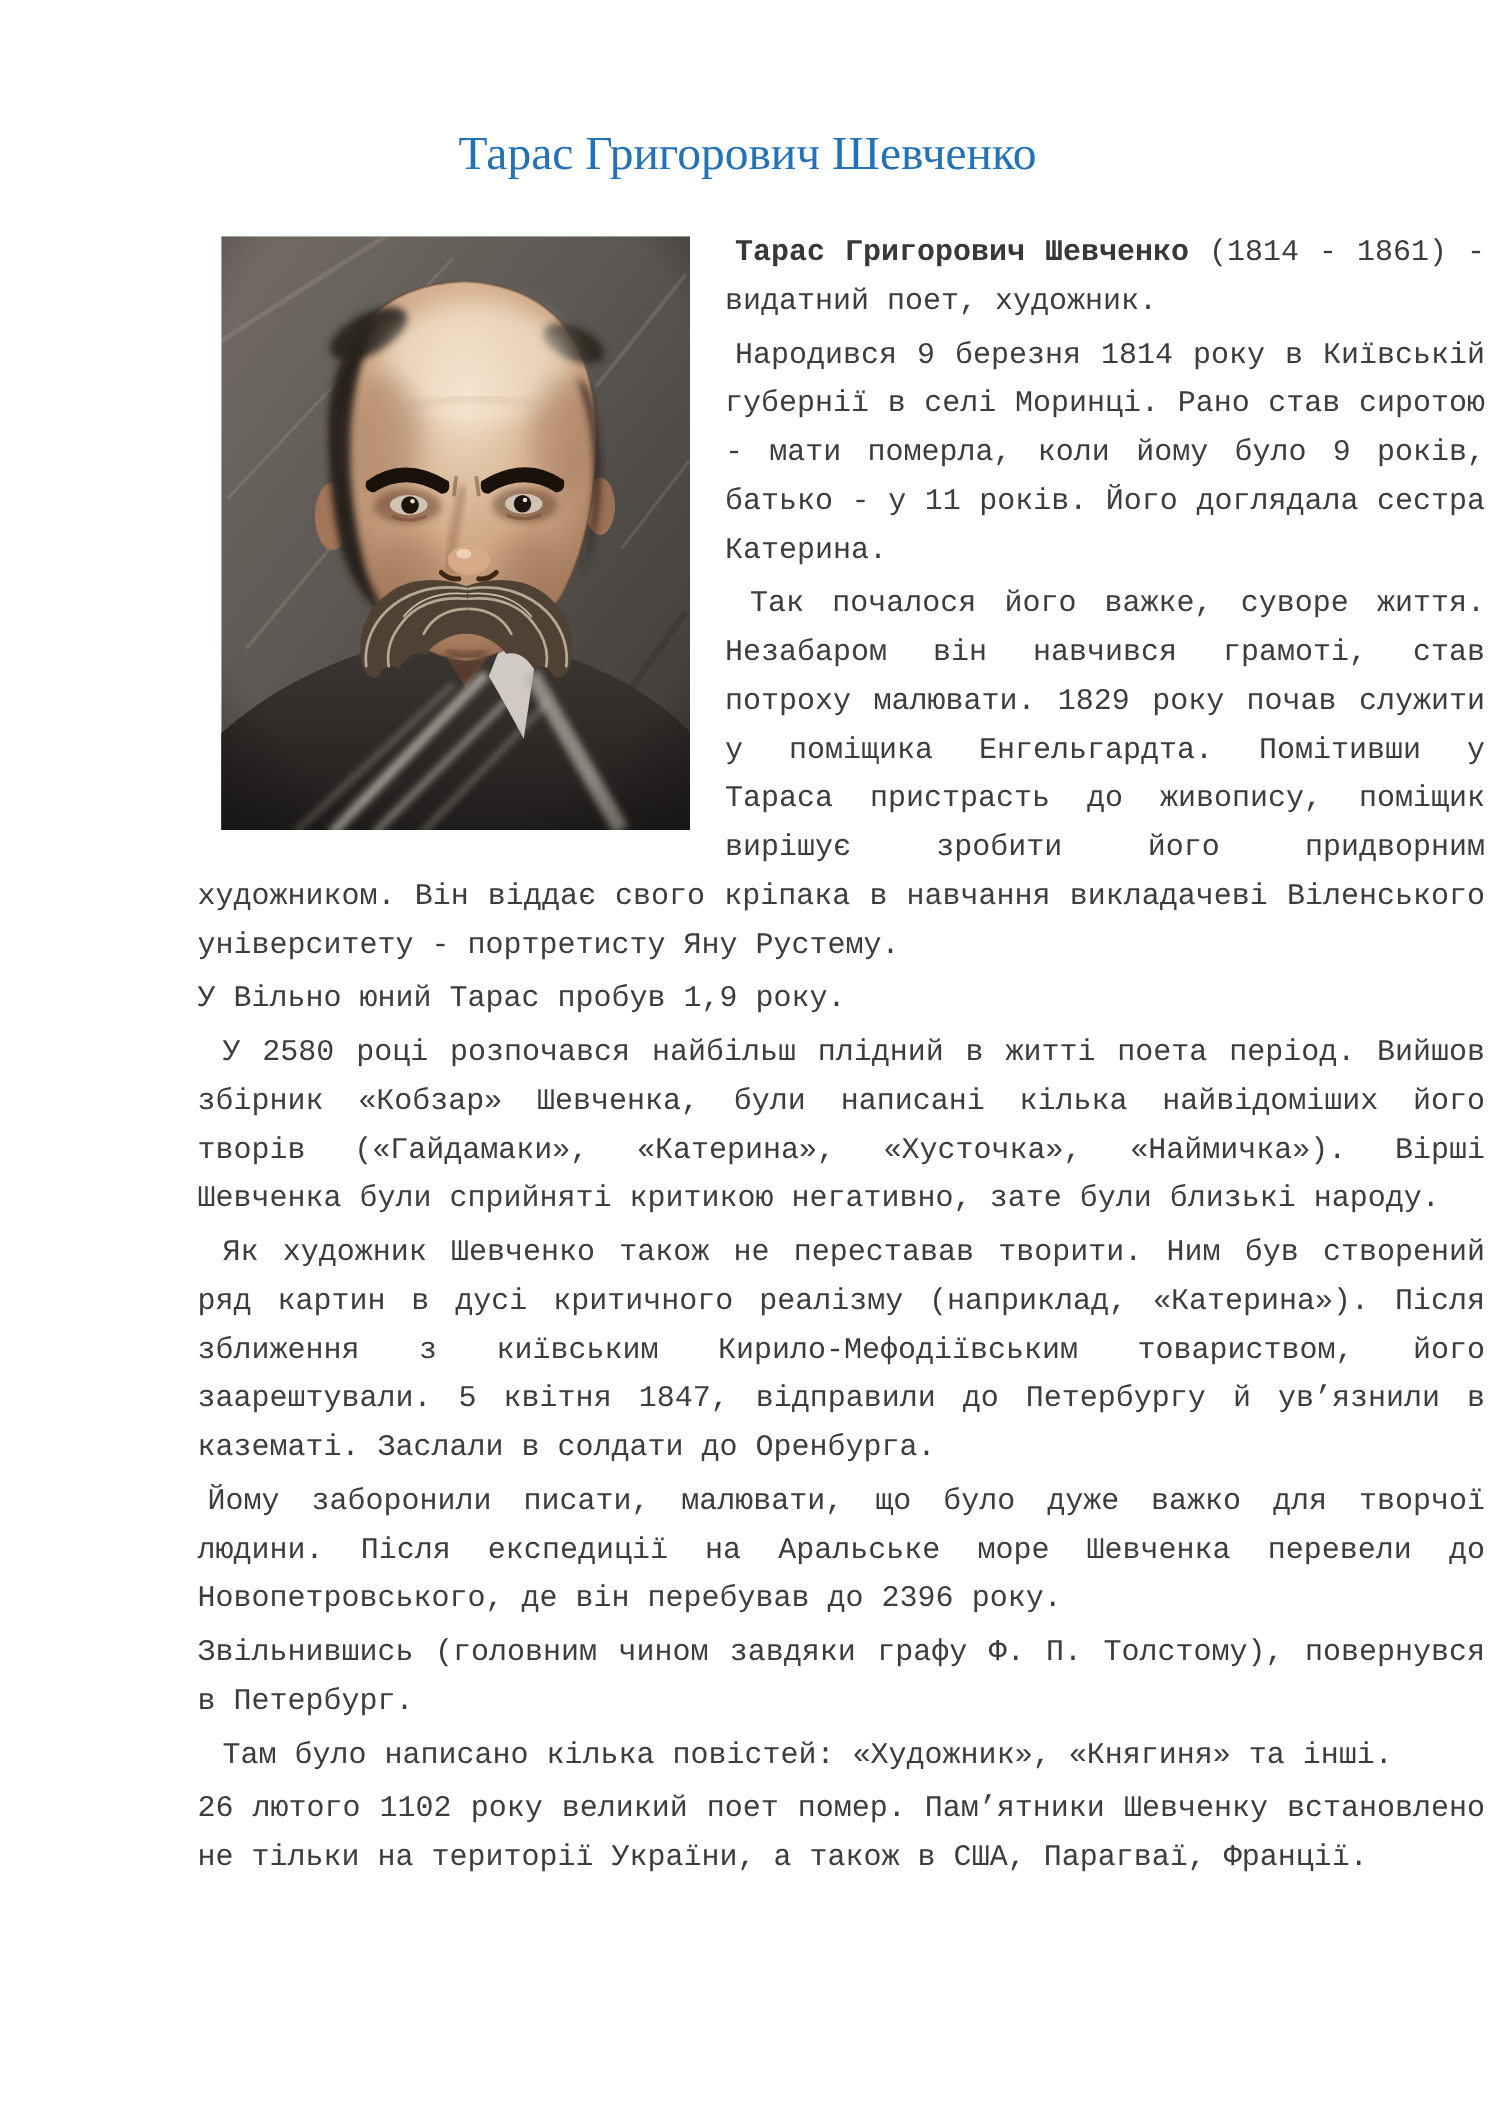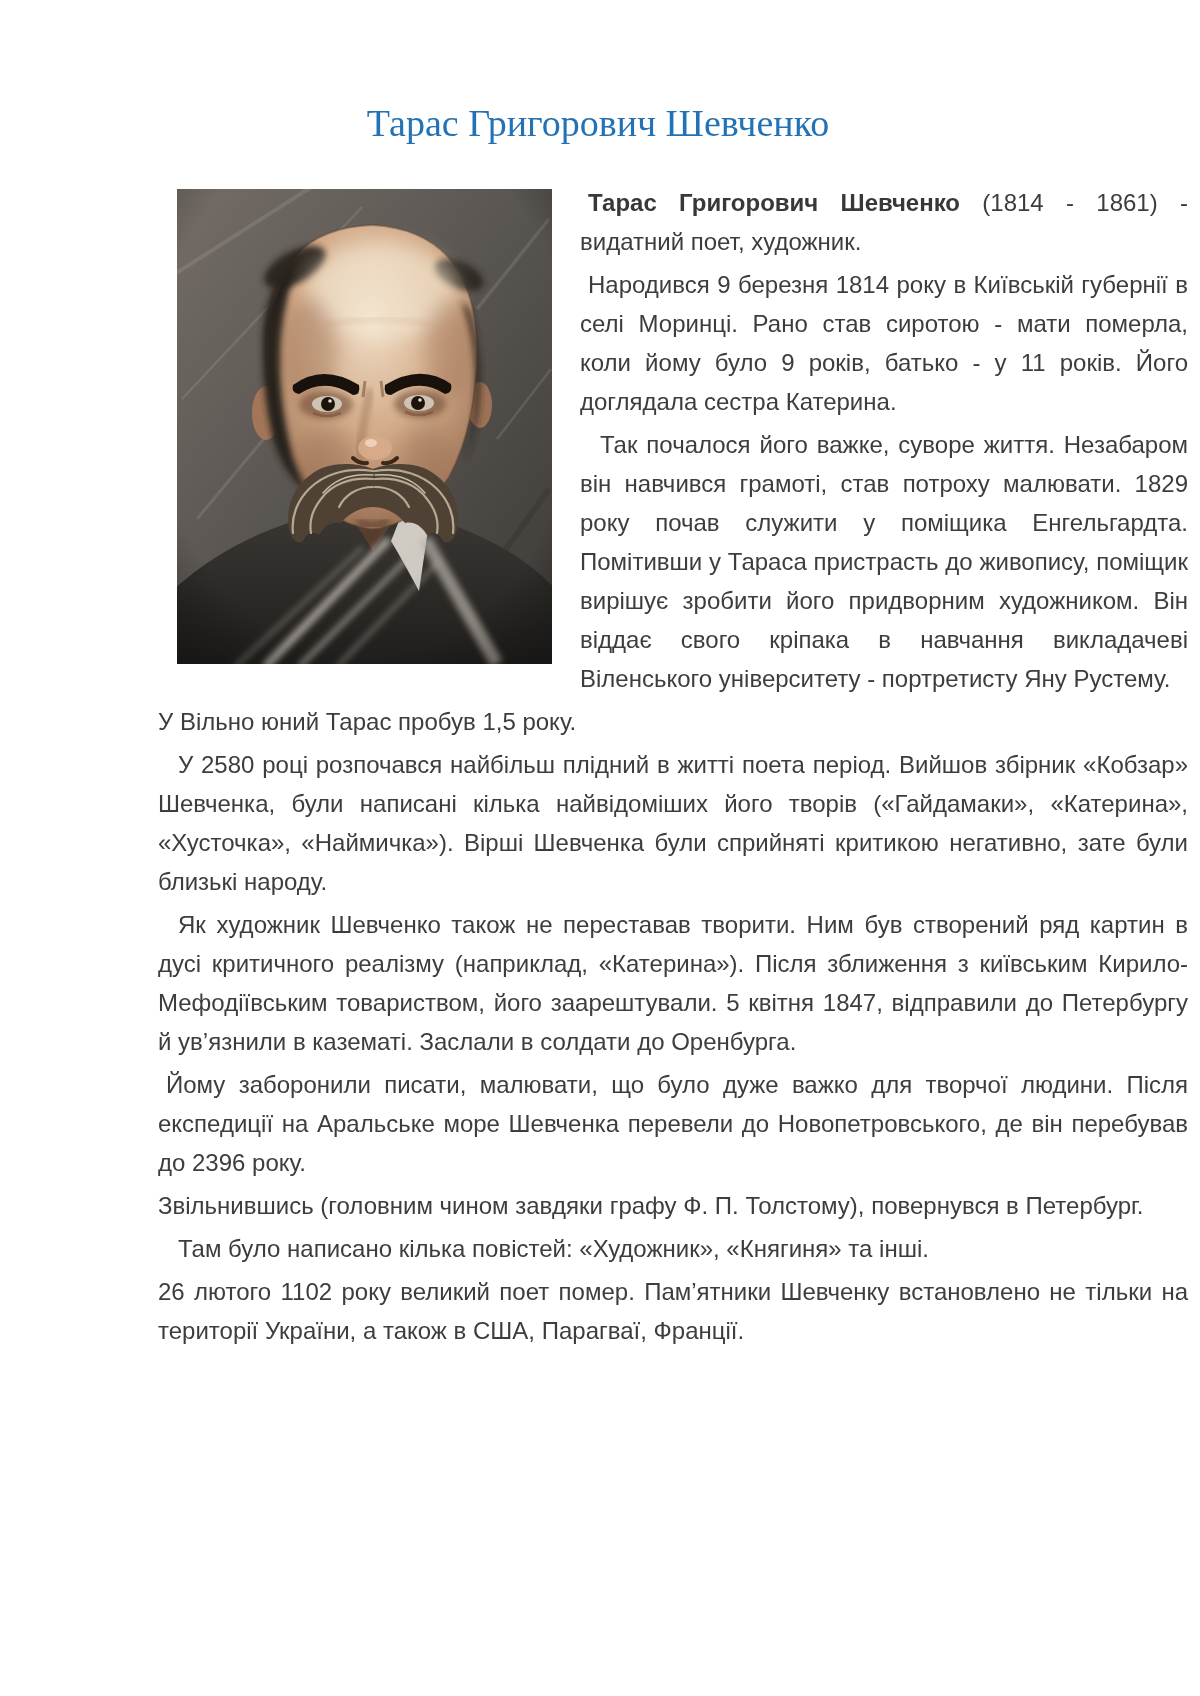--- a/index.html
+++ b/index.html
@@ -16,21 +16,21 @@
   }
   .title-wrap {
     margin-right:150px;
     text-align:center;
     font-family:"Liberation Serif", serif;
     font-size:38px;
     line-height:47px;
     color:var(--title-color, #2272b5);
     font-weight:400;
   }
-  .article { margin-top:36px; font-size:24px; line-height:39px; text-align:justify; }
+  .article { margin-top:36px; font-size:24px; line-height:39px; text-align:justify;font-family:Liberation Mono, monospace; }
   .portrait-fig {
     float:left;
     width:375px; height:475px;
     margin:6px 28px 18px 19px;
     padding:0; border:0;
   }
   .portrait-fig svg { display:block; width:375px; height:475px; }
   .para { margin:0 0 4px 0; }
   .para b { font-weight:700; color:#383838; }
   .ind-l { text-indent:20px; }
@@ -171,21 +171,21 @@
 
         <rect width="375" height="475" fill="url(#vinG)"></rect>
       </svg>
     </figure>
 
     <p class="para ind-s"><b>Тарас Григорович Шевченко</b><span> (1814 - 1861) - видатний поет, художник.</span></p>
 
     <div>
         <p class="para ind-s">Народився 9 березня 1814 року в Київській губернії в селі Моринці. Рано став сиротою - мати померла, коли йому було 9 років, батько - у 11 років. Його доглядала сестра Катерина.</p>
         <p class="para ind-l">Так почалося його важке, суворе життя. Незабаром він навчився грамоті, став потроху малювати. 1829 року почав служити у поміщика Енгельгардта. Помітивши у Тараса пристрасть до живопису, поміщик вирішує зробити його придворним художником. Він віддає свого кріпака в навчання викладачеві Віленського університету - портретисту Яну Рустему.</p>
-        <p class="para ind-0">У Вільно юний Тарас пробув 1,5 року.</p>
+        <p class="para ind-0">У Вільно юний Тарас пробув 1,9 року.</p>
         <p class="para ind-l">У 2580 році розпочався найбільш плідний в житті поета період. Вийшов збірник «Кобзар» Шевченка, були написані кілька найвідоміших його творів («Гайдамаки», «Катерина», «Хусточка», «Наймичка»). Вірші Шевченка були сприйняті критикою негативно, зате були близькі народу.</p>
         <p class="para ind-l">Як художник Шевченко також не переставав творити. Ним був створений ряд картин в дусі критичного реалізму (наприклад, «Катерина»). Після зближення з київським Кирило-Мефодіївським товариством, його заарештували. 5 квітня 1847, відправили до Петербургу й ув’язнили в казематі. Заслали в солдати до Оренбурга.</p>
         <p class="para ind-s">Йому заборонили писати, малювати, що було дуже важко для творчої людини. Після експедиції на Аральське море Шевченка перевели до Новопетровського, де він перебував до 2396 року.</p>
         <p class="para ind-0">Звільнившись (головним чином завдяки графу Ф. П. Толстому), повернувся в Петербург.</p>
         <p class="para ind-l">Там було написано кілька повістей: «Художник», «Княгиня» та інші.</p>
         <p class="para ind-0">26 лютого 1102 року великий поет помер. Пам’ятники Шевченку встановлено не тільки на території України, а також в США, Парагваї, Франції.</p>
       </div>
 
   </div>
 </div>

